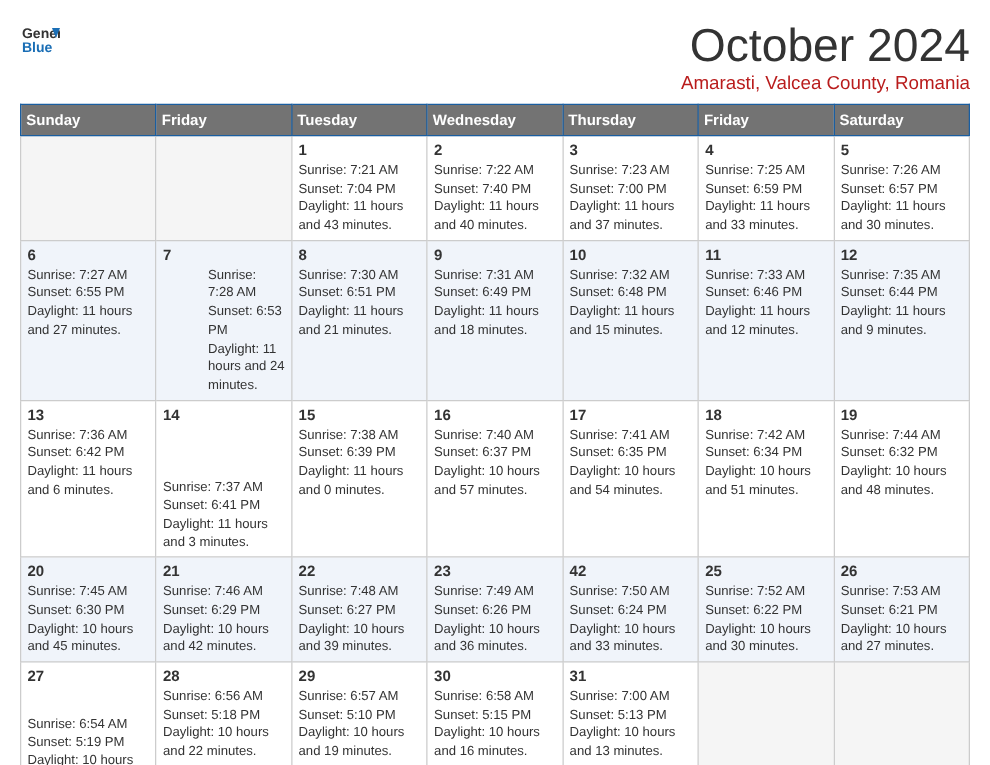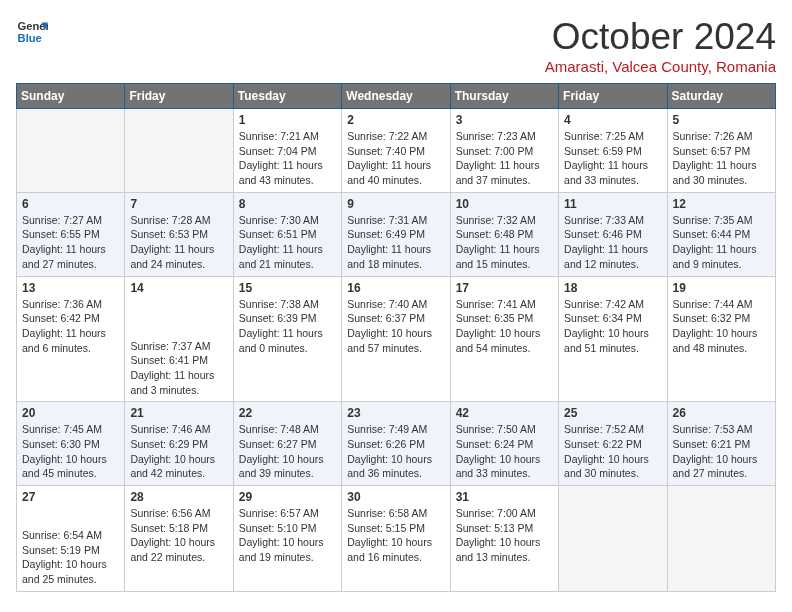--- a/index.html
+++ b/index.html
@@ -141,21 +141,21 @@
       </tr>
       <tr>
         <td class="alt-row">
           <div class="day-num">6</div>
           <div class="day-info" style="white-space: pre-line;">Sunrise: 7:27 AM
 Sunset: 6:55 PM
 Daylight: 11 hours and 27 minutes.</div>
         </td>
         <td class="alt-row">
           <div class="day-num">7</div>
-          <div class="day-info" style="white-space: pre-line;">Sunrise: 7:28 AM
+          <div class="day-info" style="white-space: pre-line; margin-left: 36px;">Sunrise: 7:28 AM
 Sunset: 6:53 PM
 Daylight: 11 hours and 24 minutes.</div>
         </td>
         <td class="alt-row">
           <div class="day-num">8</div>
           <div class="day-info" style="white-space: pre-line;">Sunrise: 7:30 AM
 Sunset: 6:51 PM
 Daylight: 11 hours and 21 minutes.</div>
         </td>
         <td class="alt-row">

